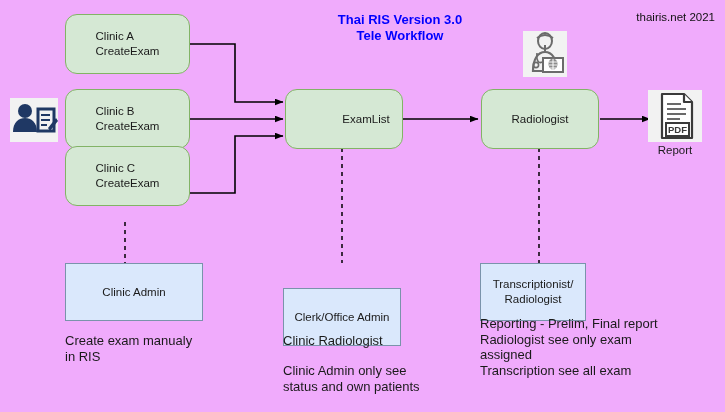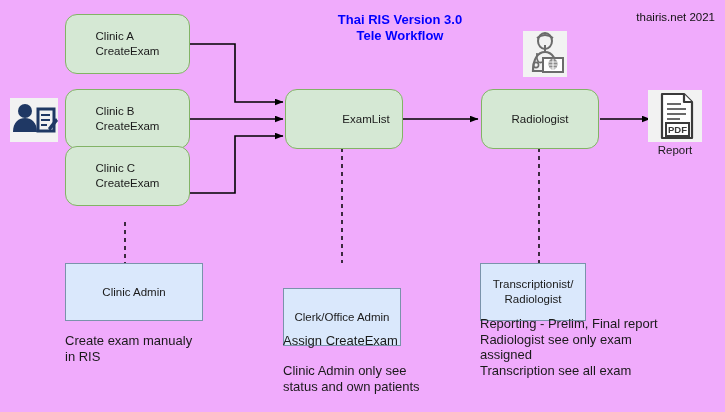--- a/index.html
+++ b/index.html
@@ -183,21 +183,21 @@
   <div class="abs role" style="left:65px; top:263px; width:138px; height:58px;">Clinic Admin</div>
 
   <div class="abs role" style="left:283px; top:248px; width:118px; height:58px;margin-top:40px;">Clerk/Office Admin</div>
 
   <div class="abs role" style="left:480px; top:263px; width:106px; height:58px;">Transcriptionist/
 Radiologist</div>
 
   <div class="abs caption" style="left:65px; top:333px; width:200px;">Create exam manualy
 in RIS</div>
 
-  <div class="abs caption" style="left:283px; top:333px; width:190px;">Assign CreateExam</div>
+  <div class="abs caption" style="left:283px; top:333px; width:190px;">Clinic Radiologist</div>
 
   <div class="abs caption" style="left:283px; top:363px; width:190px;">Clinic Admin only see
 status and own patients</div>
 
   <div class="abs caption" style="left:480px; top:316px; width:240px;">Reporting - Prelim, Final report
 Radiologist see only exam
 assigned
 Transcription see all exam</div>
 
 </div>

